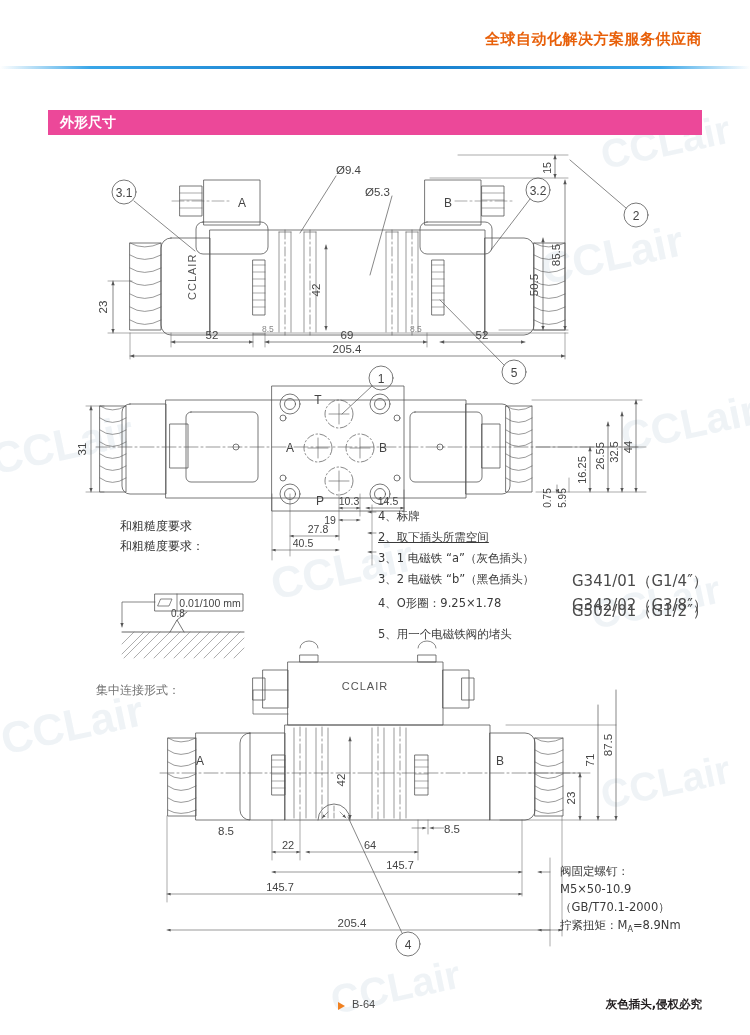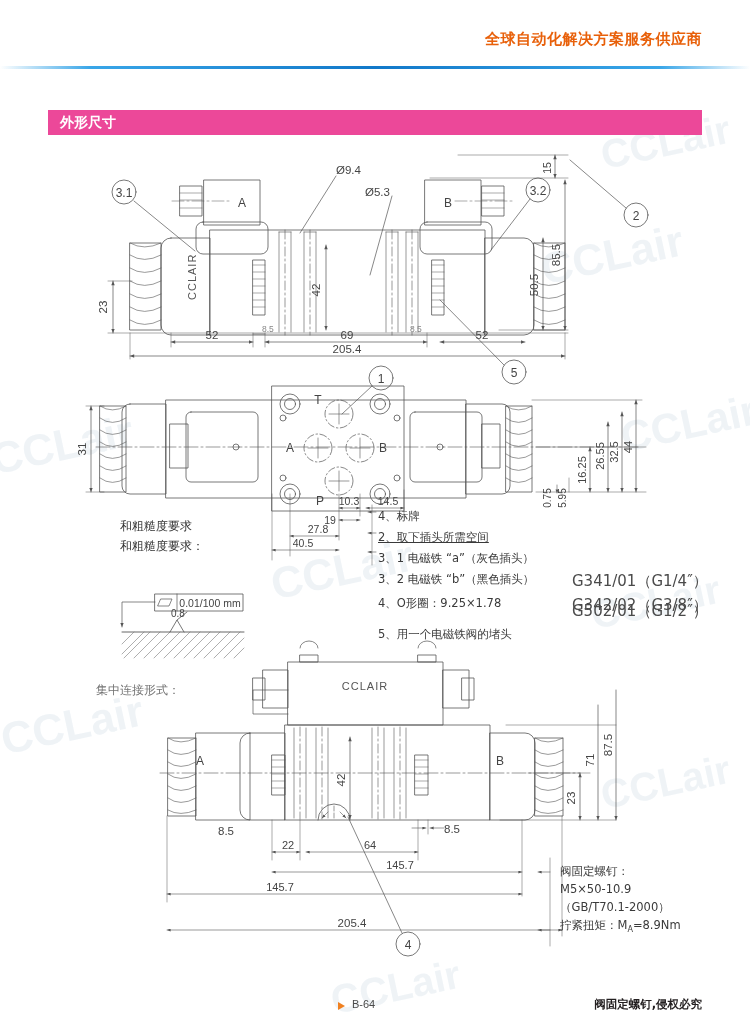--- a/index.html
+++ b/index.html
@@ -535,13 +535,13 @@
 
 <div id="screw-note" class="cn">
   <div>阀固定螺钉：</div>
   <div>M5×50-10.9</div>
   <div>（GB/T70.1-2000）</div>
   <div><span>拧紧扭矩：M</span><sub style="font-size:8px;">A</sub><span>=8.9Nm</span></div>
 </div>
 
 <div id="footer-tri"></div>
 <div id="footer-page">B-64</div>
-<div id="footer-copy" class="cn">阀固定螺钉,侵权必究</div>
+<div id="footer-copy" class="cn">灰色插头,侵权必究</div>
 
 </body></html>

